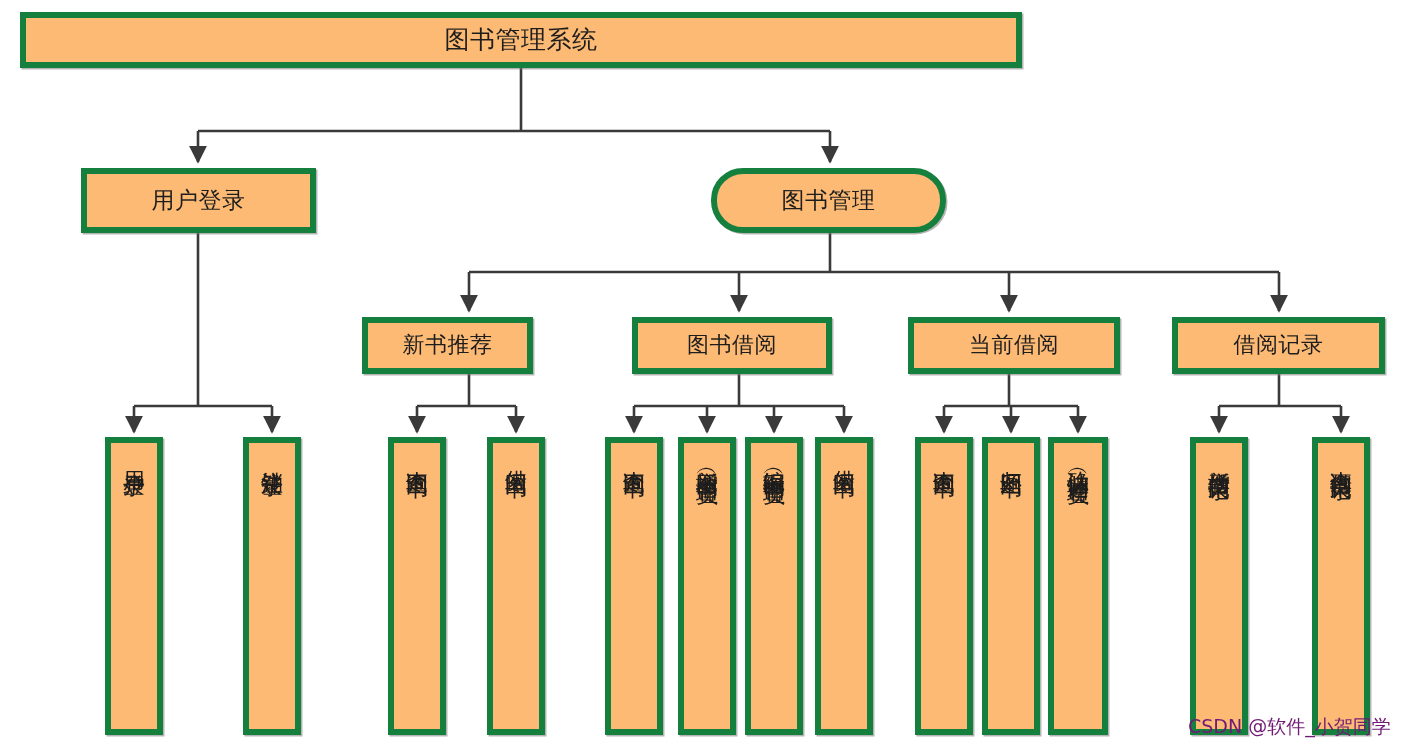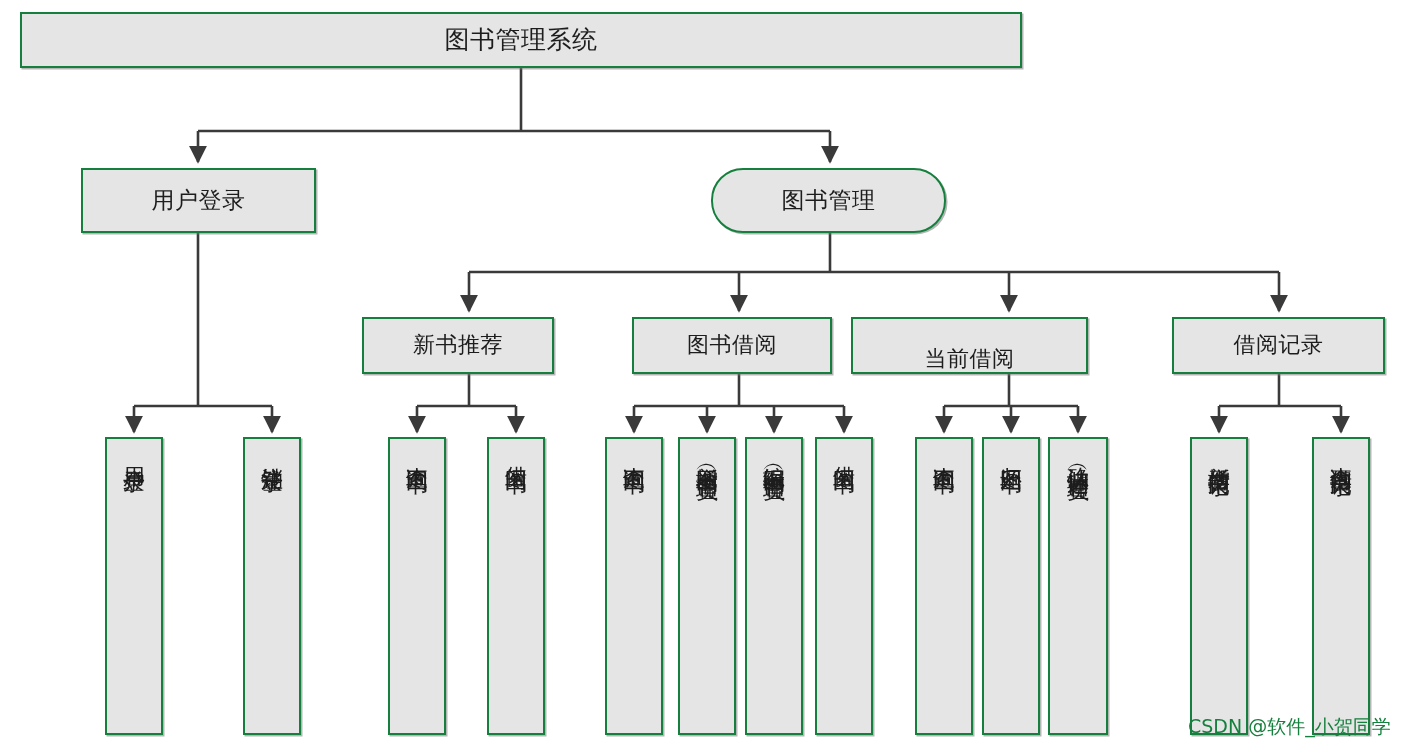--- a/index.html
+++ b/index.html
@@ -22,22 +22,22 @@
     position: absolute;
     left: 0;
     top: 0;
     width: 1405px;
     height: 747px;
     pointer-events: none;
   }
   .node {
     position: absolute;
     box-sizing: border-box;
-    background: #e5e5e5;
-    border: 2px solid #15803d;
+    background: #fdba74;
+    border: 6px solid #15803d;
     box-shadow: 1.5px 1.5px 0 0 rgba(120,120,120,0.55);
     display: flex;
     align-items: center;
     justify-content: center;
     color: #1d1d1d;
   }
   .node .label {
     display: block;
     text-align: center;
     line-height: 1.12;
@@ -131,27 +131,27 @@
     <span class="label">图书管理系统</span>
   </div>
 
   <div class="node horiz l2" style="left: 81px; top: 168px; width: 235px; height: 65px;">
     <span class="label">用户登录</span>
   </div>
   <div class="node horiz l2" style="left: 711px; top: 168px; width: 235px; height: 65px; border-radius: 32px;">
     <span class="label">图书管理</span>
   </div>
 
-  <div class="node horiz l3" style="left: 362px; top: 317px; width: 192px; height: 57px;">
+  <div class="node horiz l3" style="left: 362px; top: 317px; width: 171px; height: 57px;">
     <span class="label">新书推荐</span>
   </div>
   <div class="node horiz l3" style="left: 632px; top: 317px; width: 200px; height: 57px;">
     <span class="label">图书借阅</span>
   </div>
-  <div class="node horiz l3" style="left: 851px; top: 317px; width: 237px; height: 57px; align-items: flex-end;">
+  <div class="node horiz l3" style="left: 908px; top: 317px; width: 212px; height: 57px;">
     <span class="label">当前借阅</span>
   </div>
   <div class="node horiz l3" style="left: 1172px; top: 317px; width: 213px; height: 57px;">
     <span class="label">借阅记录</span>
   </div>
 
   <div id="leaf-host">
       <div class="node leaf" style="left: 105px; top: 437px; width: 58px; height: 298px;">
         <span class="label">用户登录</span>
       </div>
@@ -186,15 +186,15 @@
         <span class="label">确认归还（管理员）</span>
       </div>
       <div class="node leaf" style="left: 1190px; top: 437px; width: 58px; height: 298px;">
         <span class="label">新增借阅记录</span>
       </div>
       <div class="node leaf" style="left: 1312px; top: 437px; width: 58px; height: 298px;">
         <span class="label">查询借阅记录</span>
       </div>
     </div>
 
-  <div class="watermark" style="left: 1188px; top: 714px; color: #15803d;">CSDN @软件_小贺同学</div>
+  <div class="watermark" style="left: 1188px; top: 714px; color: #701a75;">CSDN @软件_小贺同学</div>
 
 </div>
 
 </body></html>

